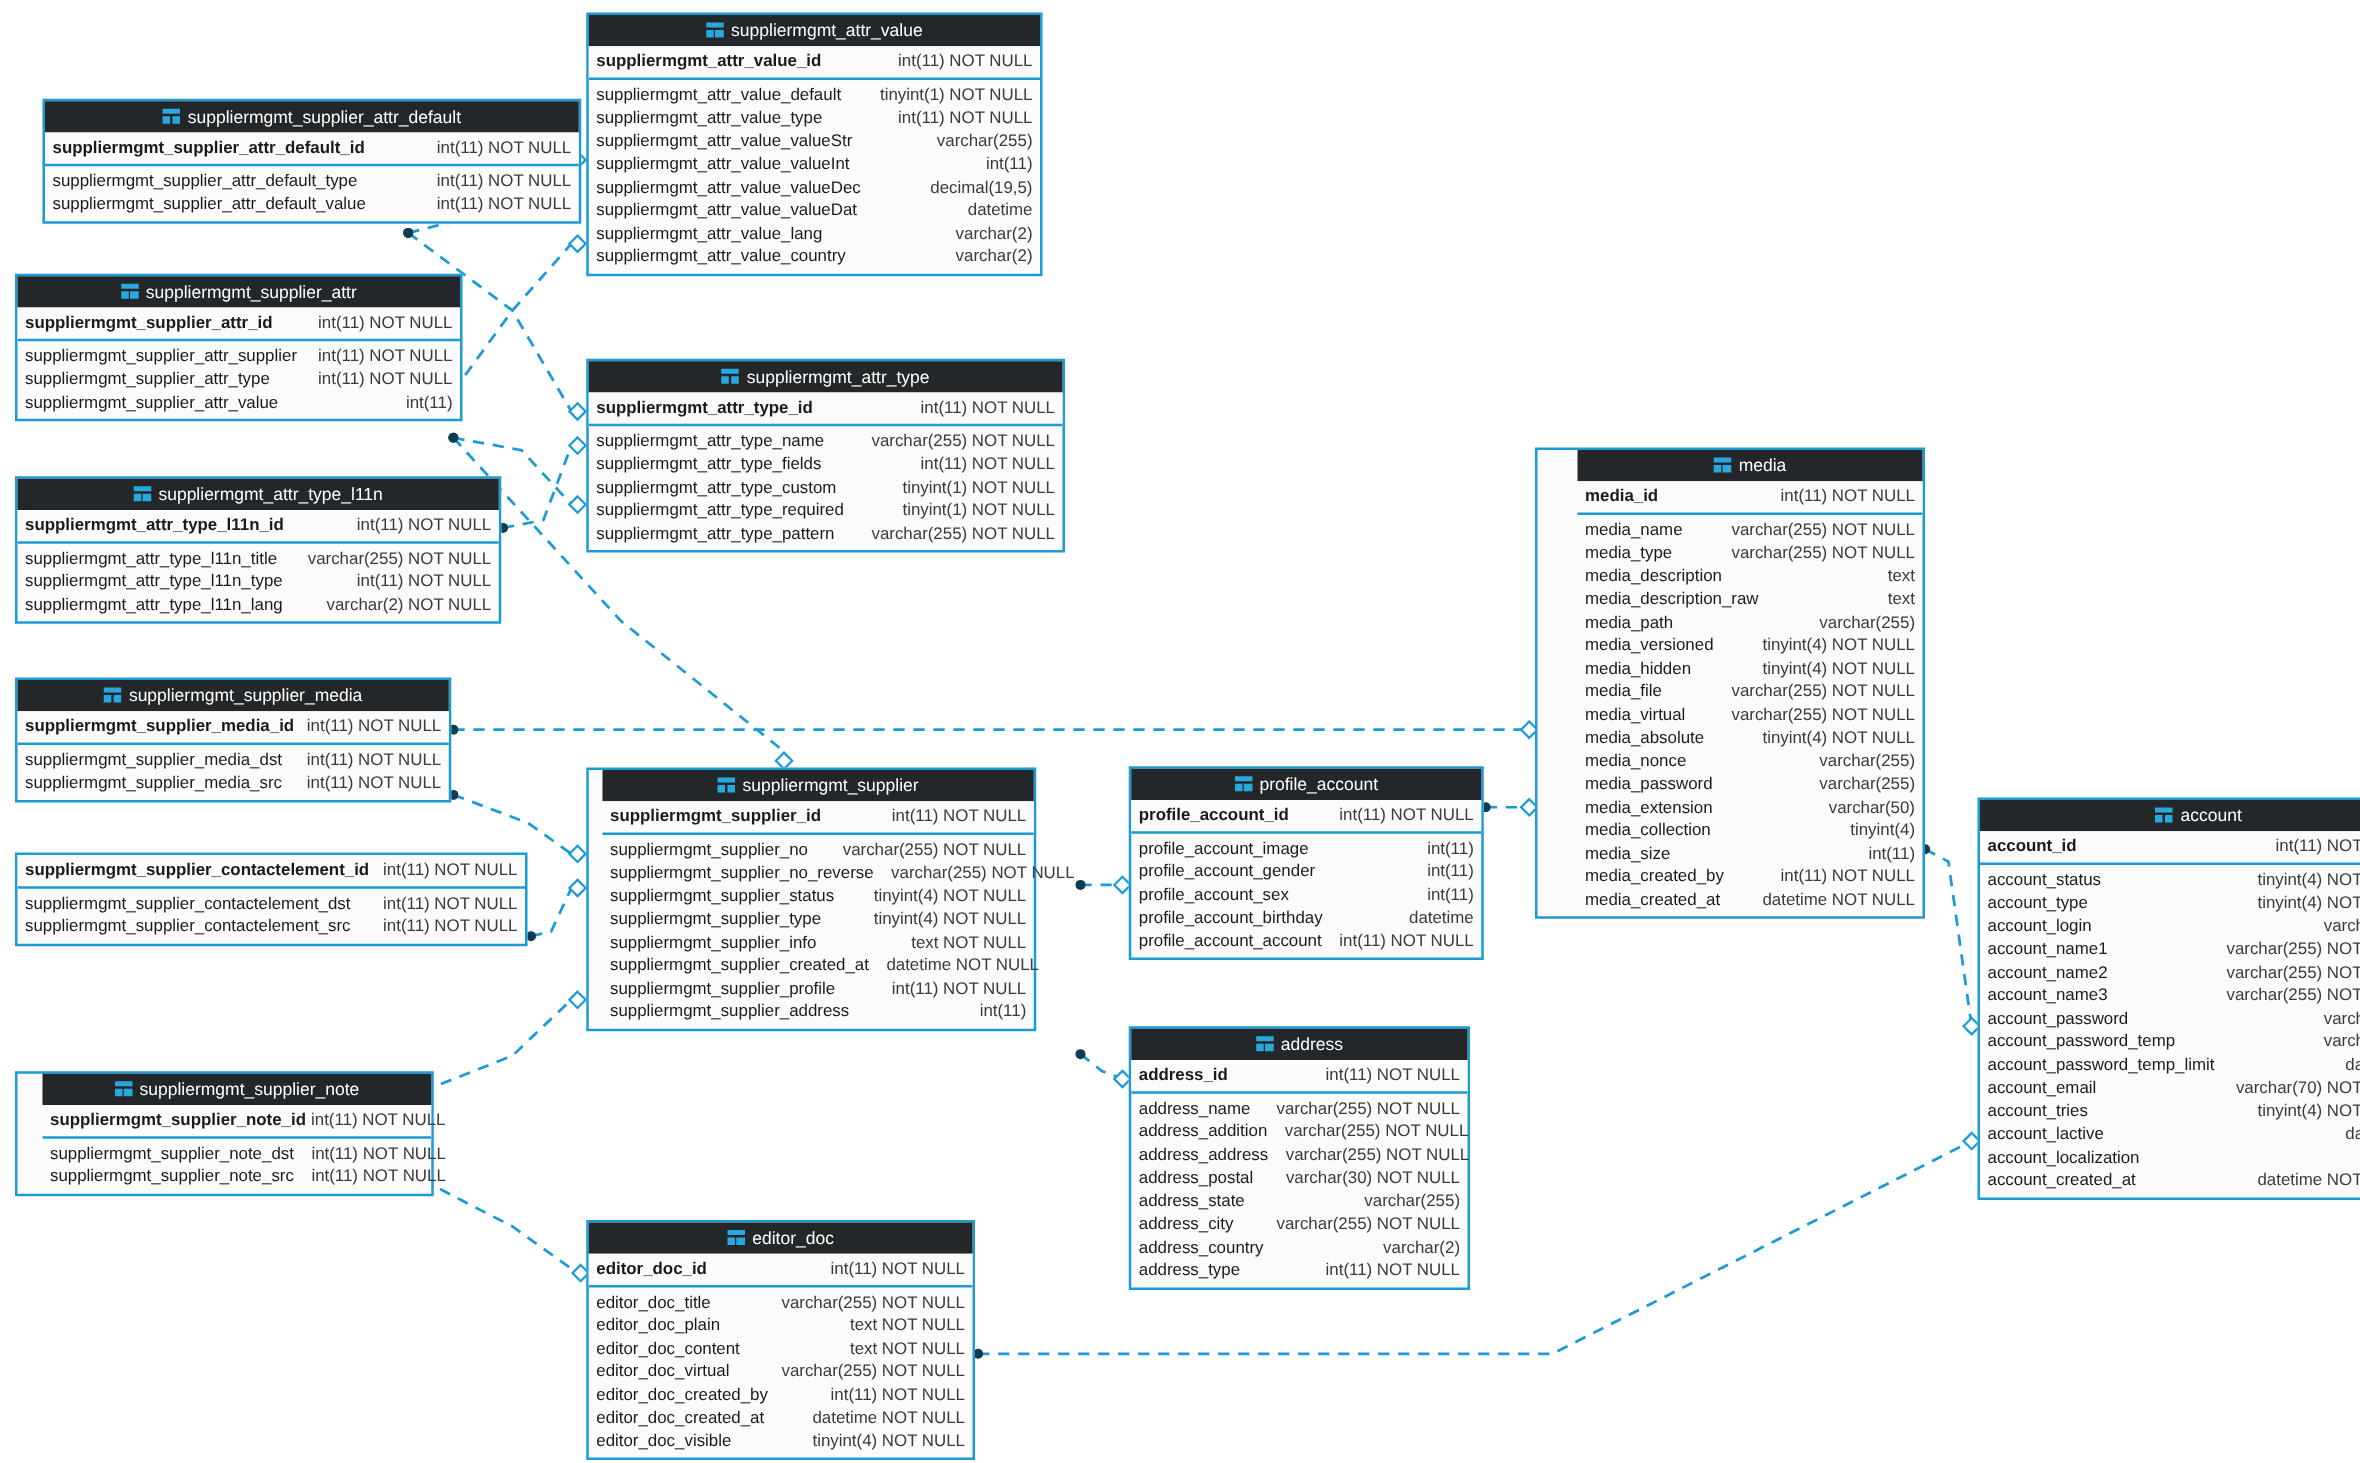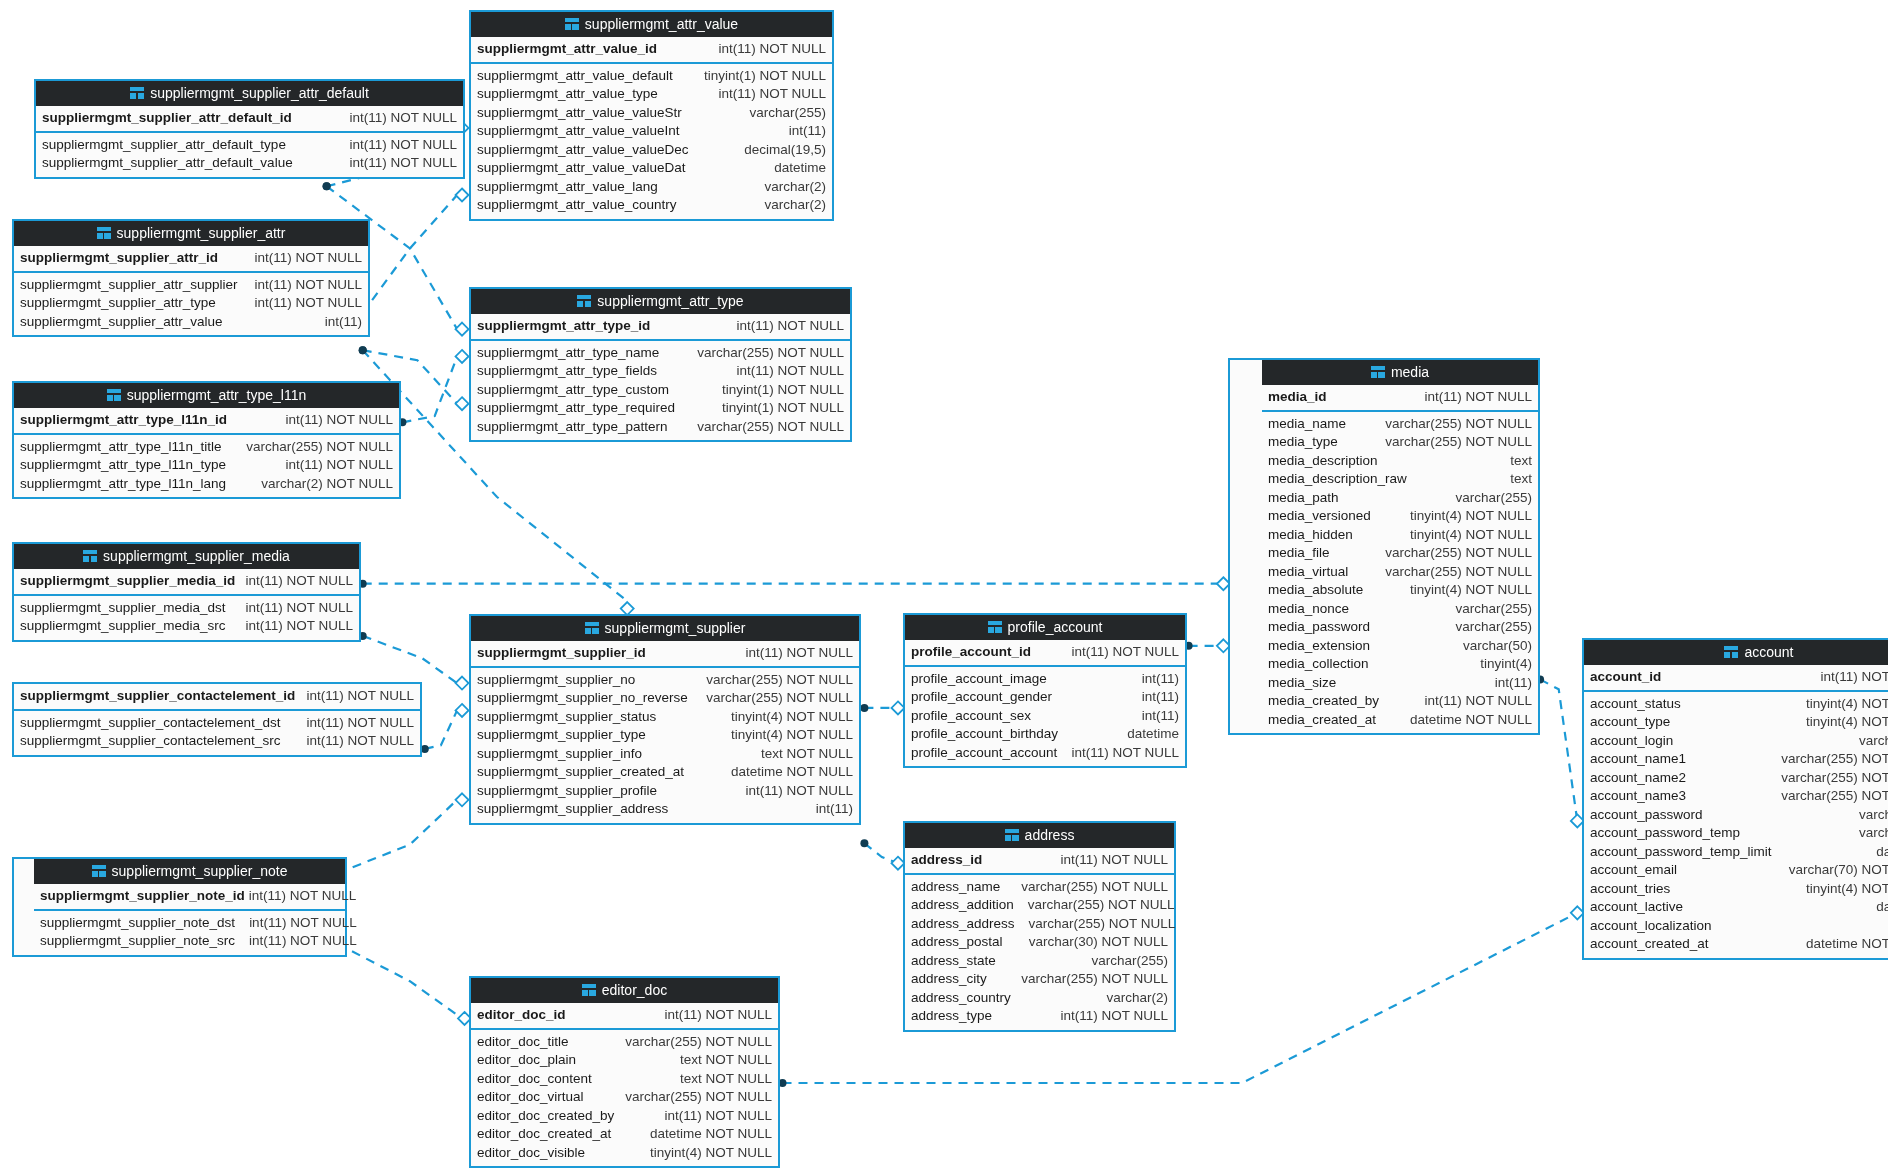--- a/index.html
+++ b/index.html
@@ -435,21 +435,21 @@
           <div class="col-row">
             <span class="col-name">suppliermgmt_supplier_media_dst</span>
             <span class="col-type">int(11) NOT NULL</span>
           </div>
           <div class="col-row">
             <span class="col-name">suppliermgmt_supplier_media_src</span>
             <span class="col-type">int(11) NOT NULL</span>
           </div>
         </div>
       </div>
-      <div class="entity" style="left: 469px; top: 614px; width: 392px;">
+      <div class="entity" style="left: 469px; top: 614px; width: 360px; padding-left: 11px;">
         <div class="entity-header">
           <span class="tbl-icon">
             <i class="r1"></i>
             <i class="r2"></i>
             <i class="r3"></i>
           </span>
           <span>suppliermgmt_supplier</span>
         </div>
         <div class="pk-row">
           <span class="col-name">suppliermgmt_supplier_id</span>

